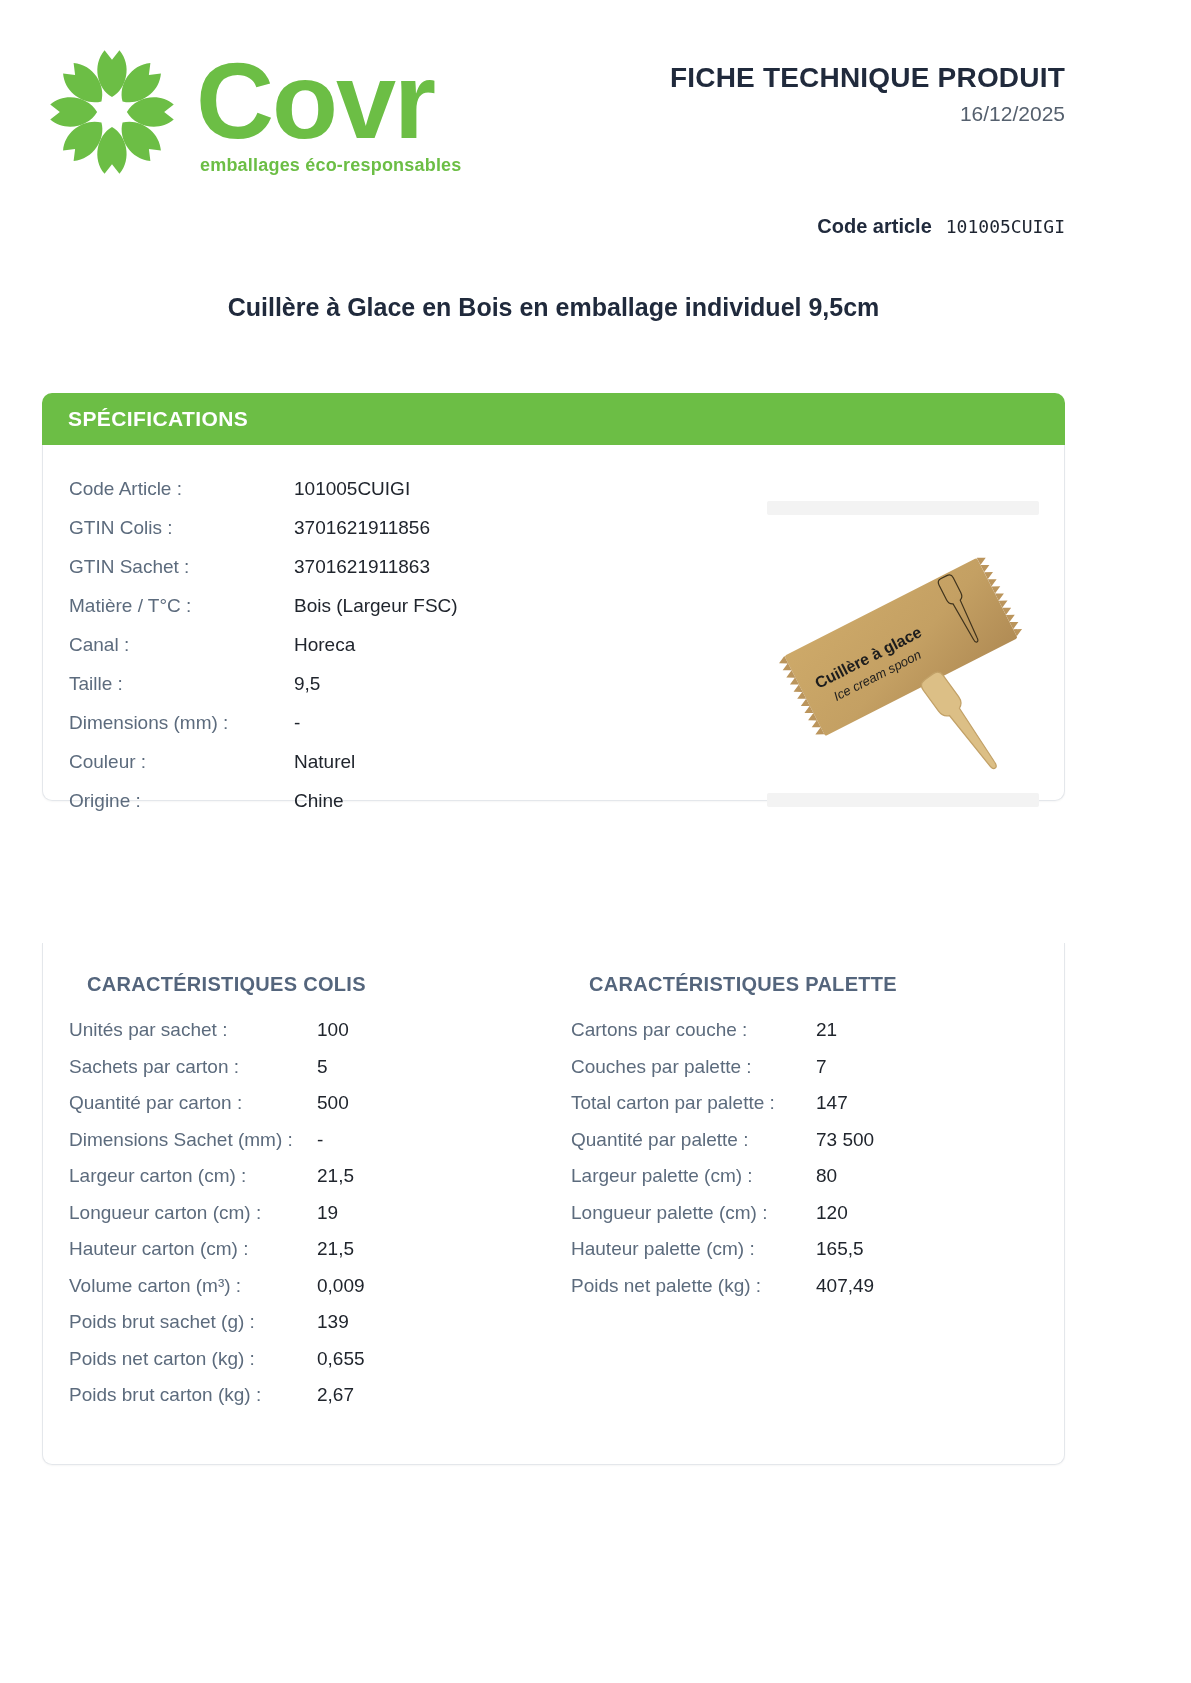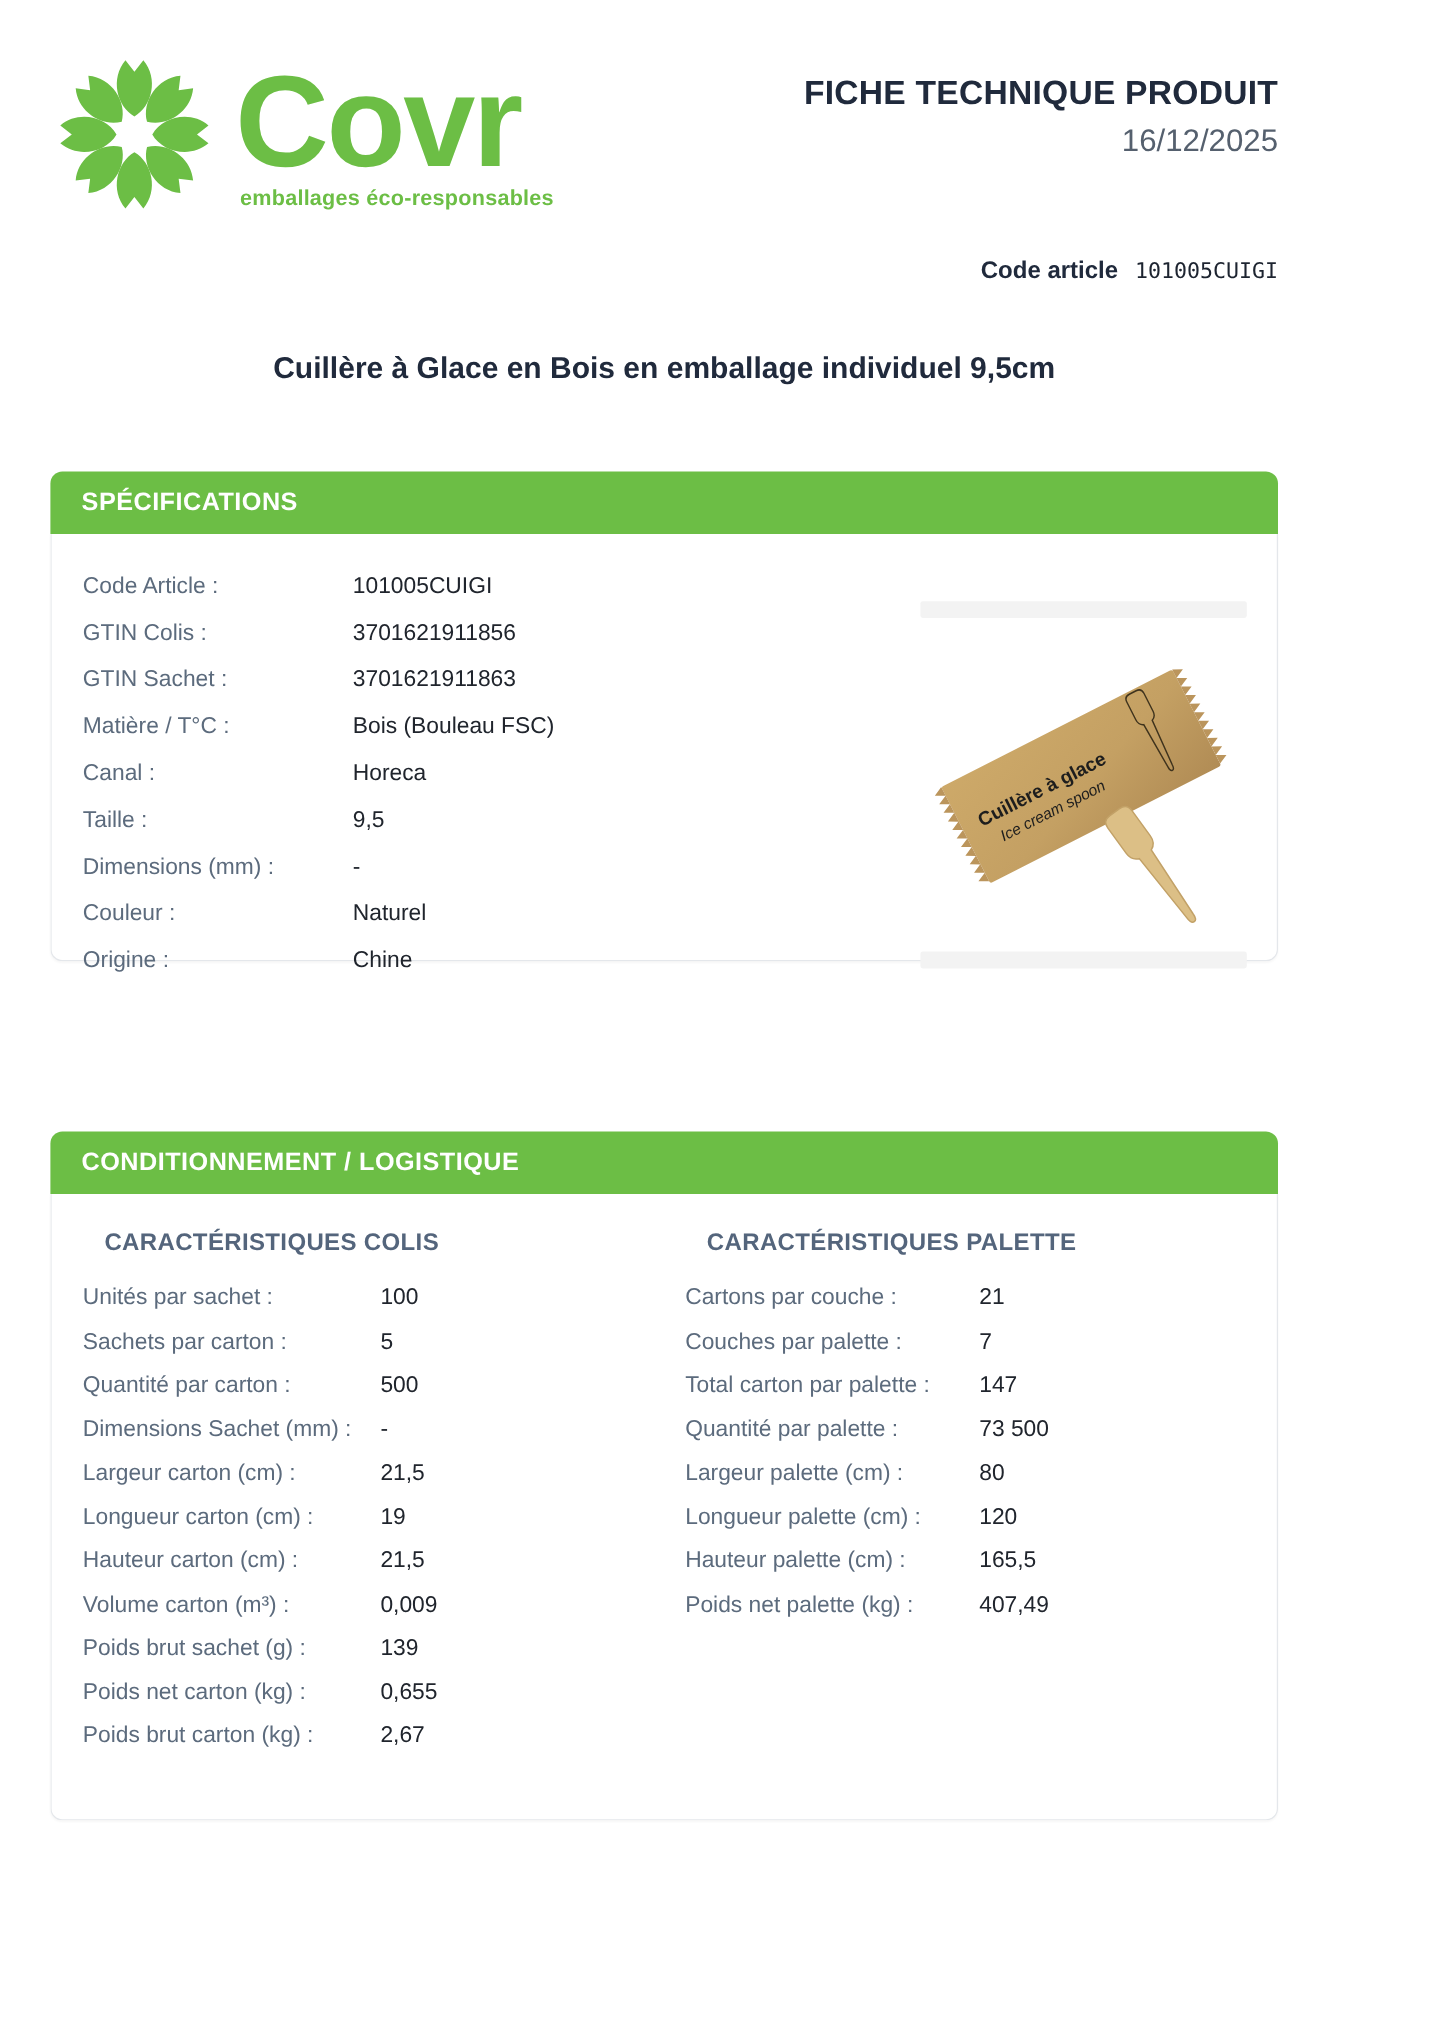--- a/index.html
+++ b/index.html
@@ -15,21 +15,21 @@
 
   
   .logo-wrap{position:absolute;left:46px;top:46px;display:flex;align-items:center;}
   .logo-leaves{width:132px;height:132px;}
   .logo-textcol{margin-left:18px;padding-top:0px;}
   .brand{font-size:108px;line-height:104px;font-weight:bold;color:var(--green);letter-spacing:-2px;}
   .tagline{font-size:18px;font-weight:bold;color:var(--green);margin-top:2px;margin-left:4px;letter-spacing:0.2px;}
 
   .doc-head{position:absolute;right:126px;top:62px;text-align:right;}
   .doc-title{font-size:28px;font-weight:bold;color:var(--navy);letter-spacing:0.2px;}
-  .doc-date{font-size:26px;color:#55606e;margin-top:8px;}
+  .doc-date{font-size:21px;color:#55606e;margin-top:8px;}
 
   .code-line{position:absolute;right:126px;top:215px;display:flex;align-items:baseline;gap:14px;}
   .code-label{font-size:20px;font-weight:bold;color:var(--navy);}
   .code-value{font-size:18px;color:#1d2430;font-family:"DejaVu Sans Mono",monospace;}
 
   .product-title{position:absolute;left:42px;top:293px;width:1023px;text-align:center;
     font-size:25px;font-weight:bold;color:var(--navy);}
 
   
   .card{position:absolute;left:42px;width:1023px;}
@@ -110,21 +110,21 @@
       <div class="spec-row">
         <span class="lbl">GTIN Colis :</span>
         <span class="val">3701621911856</span>
       </div>
       <div class="spec-row">
         <span class="lbl">GTIN Sachet :</span>
         <span class="val">3701621911863</span>
       </div>
       <div class="spec-row">
         <span class="lbl">Matière / T°C :</span>
-        <span class="val">Bois (Bouleau FSC)</span>
+        <span class="val">Bois (Largeur FSC)</span>
       </div>
       <div class="spec-row">
         <span class="lbl">Canal :</span>
         <span class="val">Horeca</span>
       </div>
       <div class="spec-row">
         <span class="lbl">Taille :</span>
         <span class="val">9,5</span>
       </div>
       <div class="spec-row">
@@ -166,23 +166,20 @@
           <g transform="translate(218,248) rotate(-36) scale(0.62)">
             <path d="M -20 -120 Q -20 -132 -8 -132 L 8 -132 Q 20 -132 20 -120 L 20 -78 Q 20 -66 10 -62 L 5 40 Q 5 50 0 50 Q -5 50 -5 40 L -10 -62 Q -20 -66 -20 -78 Z" fill="#dcbf86" stroke="#c2a167" stroke-width="2"></path>
           </g>
         </svg>
       </div>
 
     </div>
   </div>
 
   <div class="card card-log">
-    <div class="card-header">
-      <span>CONDITIONNEMENT / LOGISTIQUE</span>
-    </div>
     <div class="card-body">
 
       <div class="col-left">
         <div class="sub-head">CARACTÉRISTIQUES COLIS</div>
 
         <div class="log-row">
           <span class="lbl">Unités par sachet :</span>
           <span class="val">100</span>
         </div>
         <div class="log-row">

